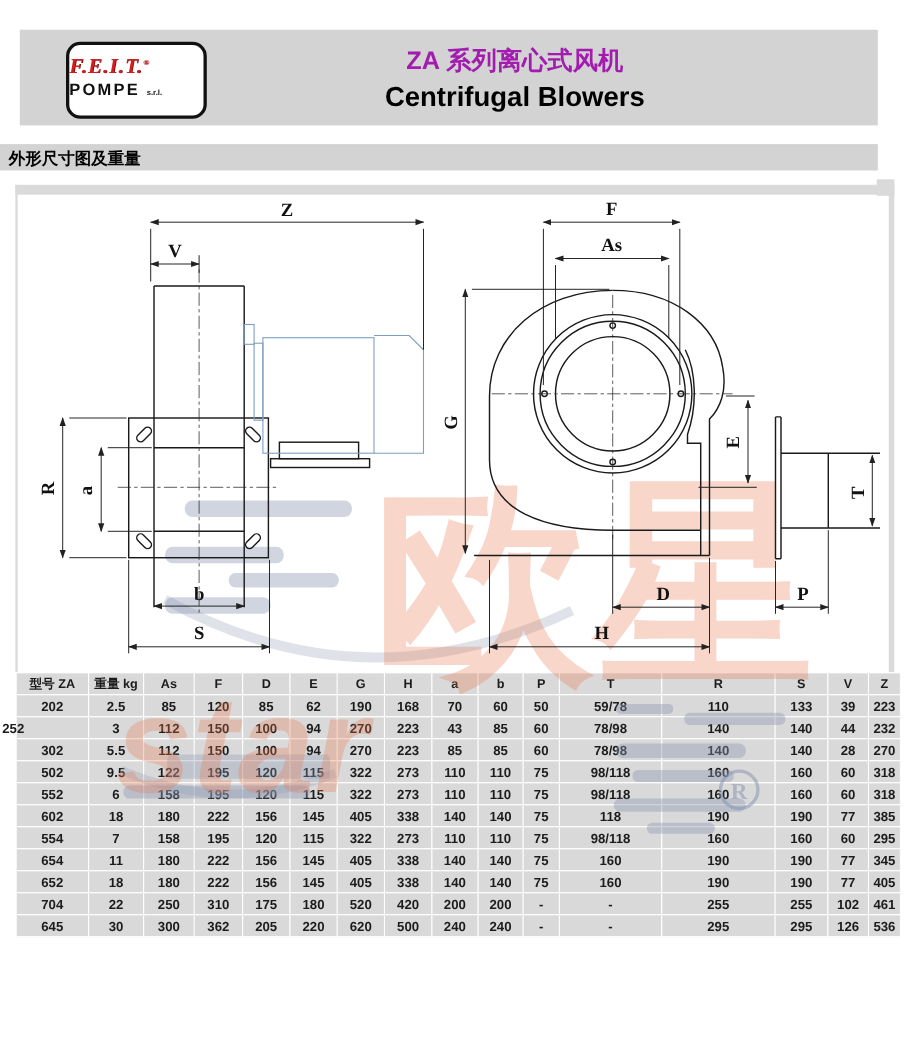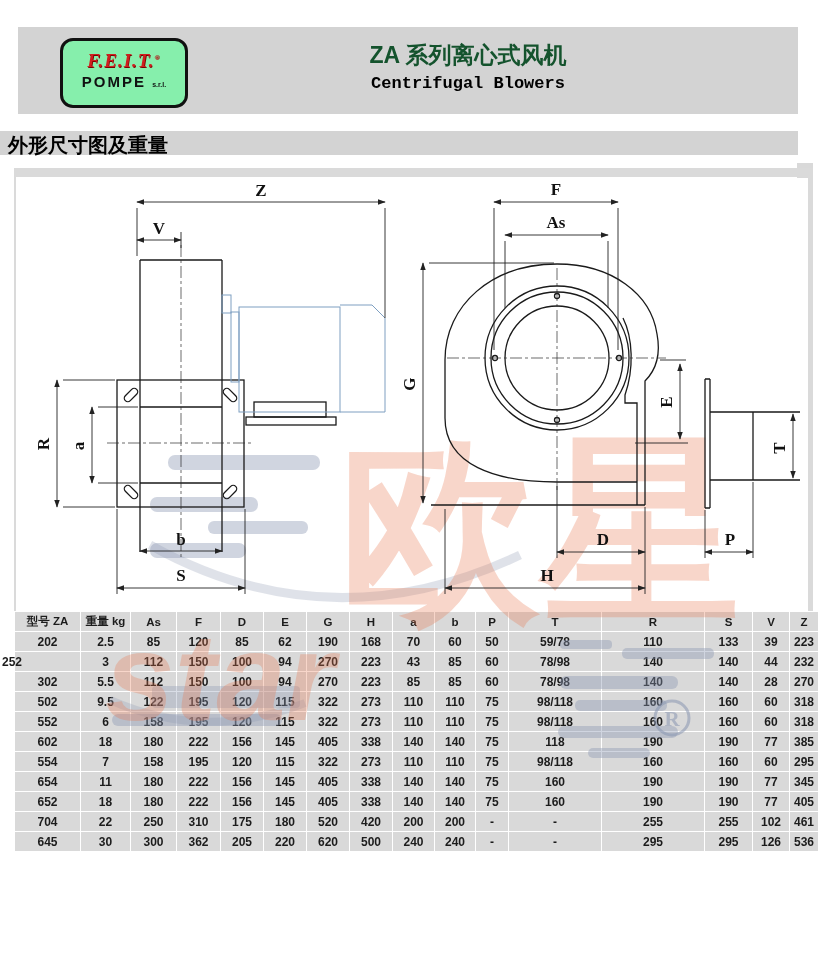--- a/index.html
+++ b/index.html
@@ -1,33 +1,33 @@
 <!DOCTYPE html>
 <html><head>
 <meta charset="utf-8">
 <style>
   html,body{margin:0;padding:0;background:#fff;}
   #page{position:relative;width:830px;height:963px;background:#ffffff;overflow:hidden;
         font-family:"Liberation Sans",sans-serif;}
   
   .band{position:absolute;left:18px;top:27px;width:780px;height:87px;background:#d3d3d3;}
-  .logo{position:absolute;left:42px;top:11px;width:122px;height:64px;background:#86efac;
-        border:3px solid #111;border-radius:13px;text-align:center;}
+  .logo{position:absolute;left:42px;top:11px;width:122px;height:64px;background:#ffffff;
+        border:3px solid #111;border-radius:13px;}
   .logo-feit{margin-top:9px;font-family:"Liberation Serif",serif;font-style:italic;font-weight:bold;
         font-size:19px;color:#cf1f1f;letter-spacing:1px;text-shadow:0.6px 0.6px 0 #7a0000;}
   .logo-reg{font-size:7px;vertical-align:super;color:#cf1f1f;}
   .logo-pompe{font-weight:bold;font-size:15px;color:#111;letter-spacing:2px;margin-top:1px;}
   .logo-srl{font-size:7px;font-weight:bold;letter-spacing:0;}
   .title-cn{position:absolute;left:160px;right:40px;top:13px;text-align:center;
-        font-weight:bold;font-size:23px;color:#14532d;}
+        font-weight:bold;font-size:23px;color:#a21caf;}
   .title-en{position:absolute;left:160px;right:40px;top:47px;text-align:center;
-        font-family:Liberation Mono, monospace;font-weight:bold;font-size:17px;color:#000;}
+        font-family:Liberation Sans, sans-serif;font-weight:bold;font-size:25px;color:#000;}
   
   .section-bar{position:absolute;left:0;top:131px;width:798px;height:24px;background:#d3d3d3;
-        font-weight:bold;font-size:20px;color:#000;line-height:28px;padding-left:8px;box-sizing:border-box;}
+        font-weight:bold;font-size:15px;color:#000;line-height:28px;padding-left:8px;box-sizing:border-box;}
   .corner-sq{position:absolute;left:797px;top:163px;width:16px;height:15px;background:#d9d9d9;}
   
   .panel-top{position:absolute;left:14px;top:168px;width:799px;height:9px;background:#dadada;}
   .panel-left{position:absolute;left:14px;top:168px;width:2px;height:444px;background:#dadada;}
   .panel-right{position:absolute;left:808px;top:168px;width:5px;height:444px;background:#dadada;}
   .drawing{position:absolute;left:14px;top:168px;z-index:10;}
   .watermark{position:absolute;left:0;top:0;z-index:5;pointer-events:none;}
   
   .part path,.part rect,.part circle{fill:none;stroke:#1a1a1a;stroke-width:1.3;}
   .motor rect,.motor path{fill:none;stroke:#7e9fc1;stroke-width:1;}

